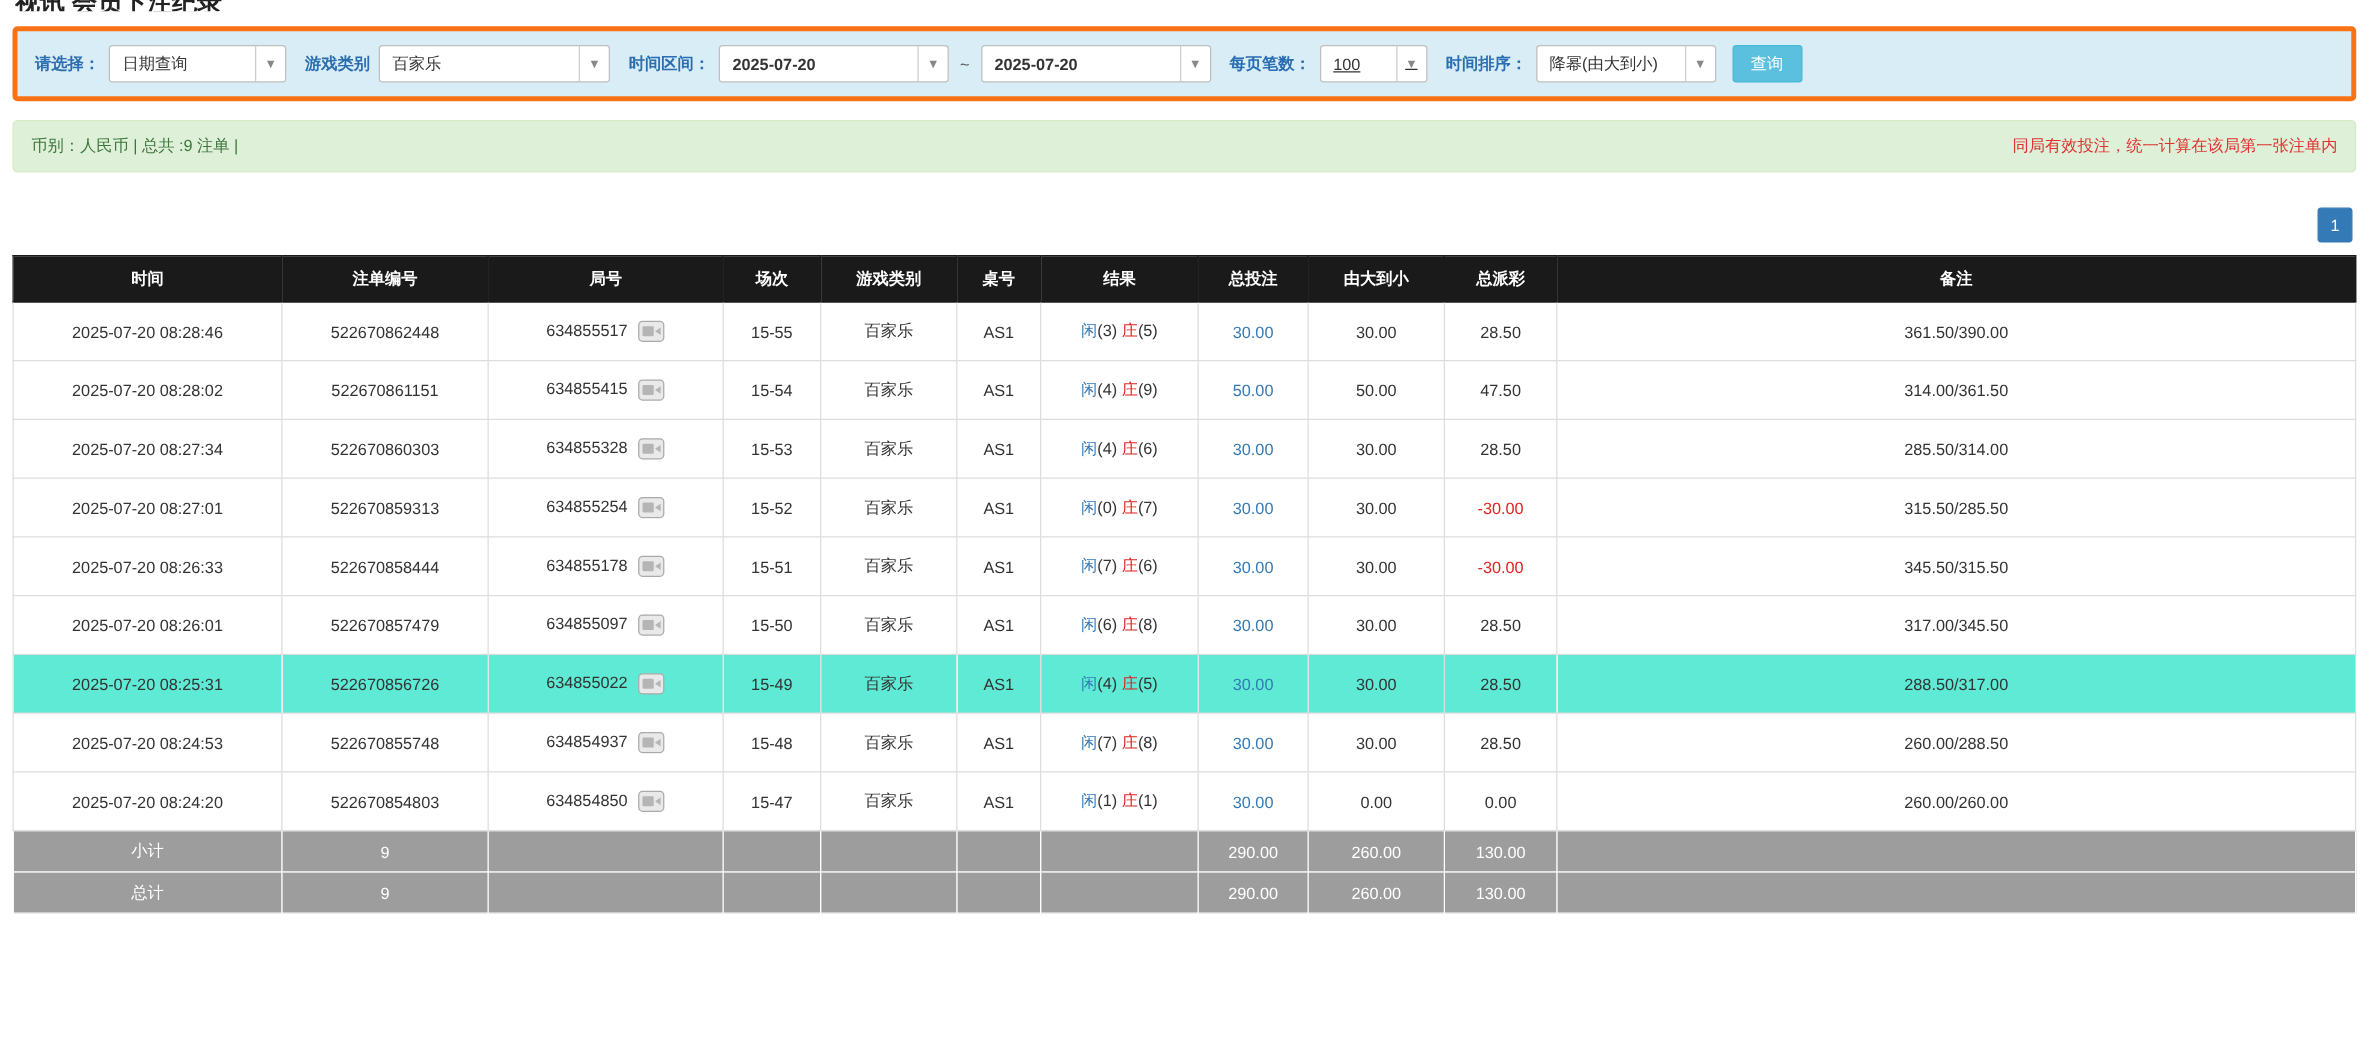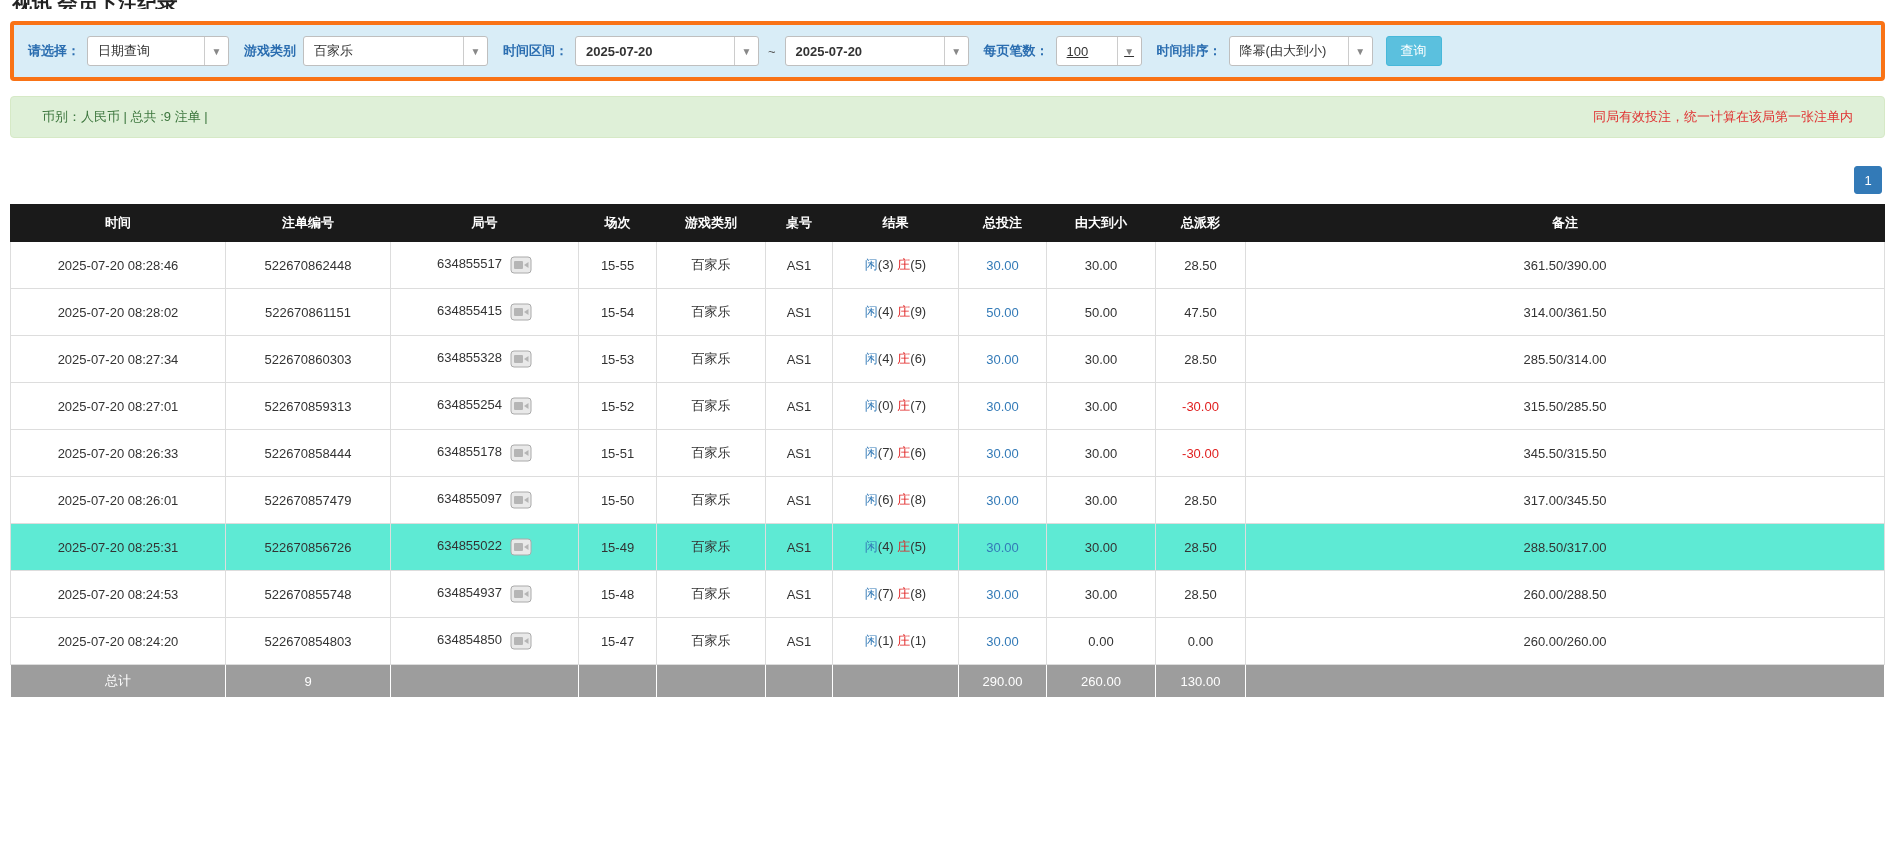--- a/index.html
+++ b/index.html
@@ -69,21 +69,21 @@
     font-size: 13px;
     cursor: pointer;
     font-family: inherit;
   }
   
   .summary-bar {
     margin-top: 15px;
     background: #dff0d8;
     border: 1px solid #d6e9c6;
     border-radius: 4px;
-    padding: 11px 31px;
+    padding: 11px 14px;
     display: flex;
     justify-content: space-between;
     align-items: center;
     font-size: 13px;
   }
   .summary-left { color: #3c763d; }
   .summary-right { color: #e03131; }
   
   .pagination { display: flex; justify-content: flex-end; margin: 28px 3px 10px 0; }
   .page-btn {
@@ -371,28 +371,41 @@
           <td>AS1</td>
           <td><span class="player">闲</span><span>(1)</span> <span class="banker">庄</span><span>(1)</span></td>
           <td><a href="#" class="betlink">30.00</a></td>
           <td>0.00</td>
           <td>0.00</td>
           <td>260.00/260.00</td>
         </tr>
       </tbody>
     <tfoot>
         <tr>
-          <td>总计</td>
+          <td>小计</td>
           <td>9</td>
           <td></td>
           <td></td>
           <td></td>
           <td></td>
           <td></td>
           <td>290.00</td>
           <td>260.00</td>
           <td>130.00</td>
           <td></td>
         </tr>
+        <tr>
+          <td>总计</td>
+          <td>9</td>
+          <td></td>
+          <td></td>
+          <td></td>
+          <td></td>
+          <td></td>
+          <td>290.00</td>
+          <td>260.00</td>
+          <td>130.00</td>
+          <td></td>
+        </tr>
       </tfoot>
   </table>
 
 </div>
 
 </body></html>

